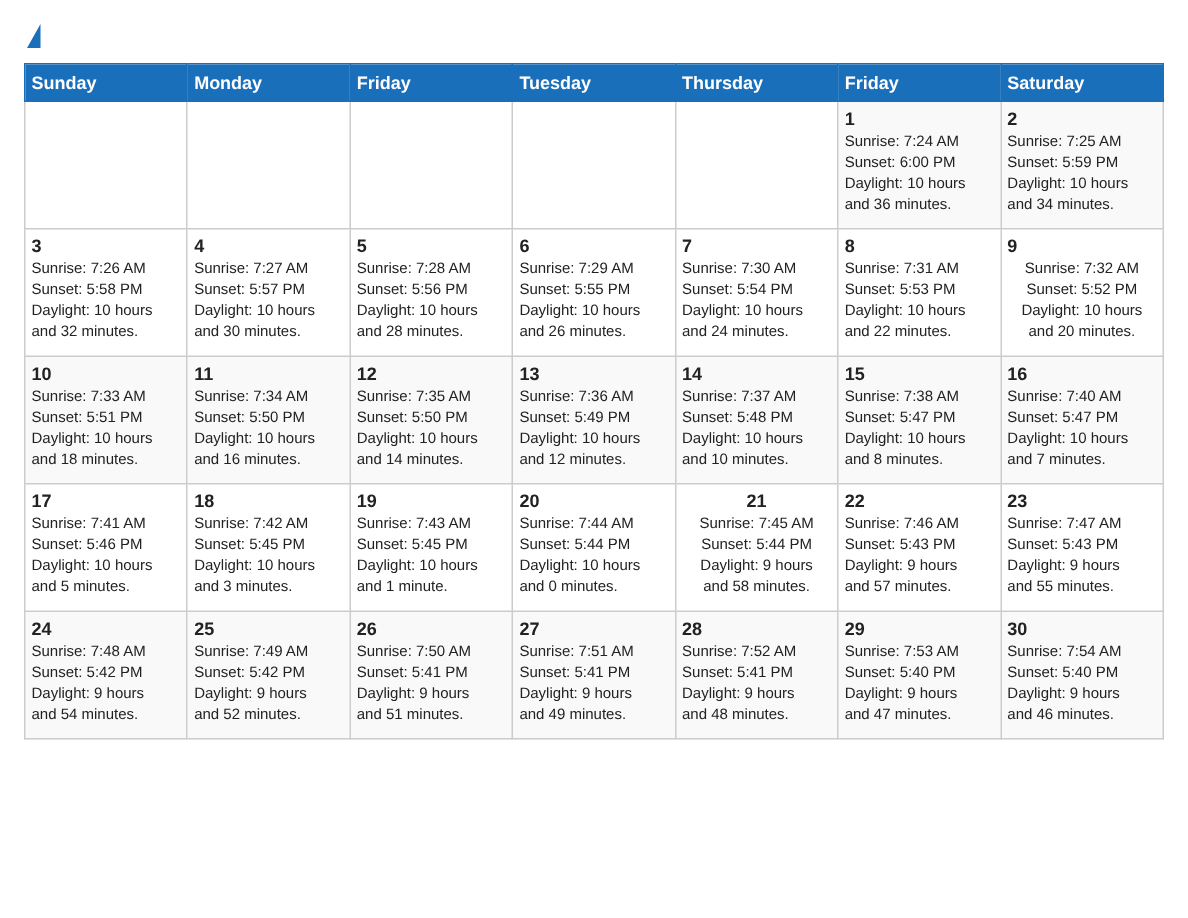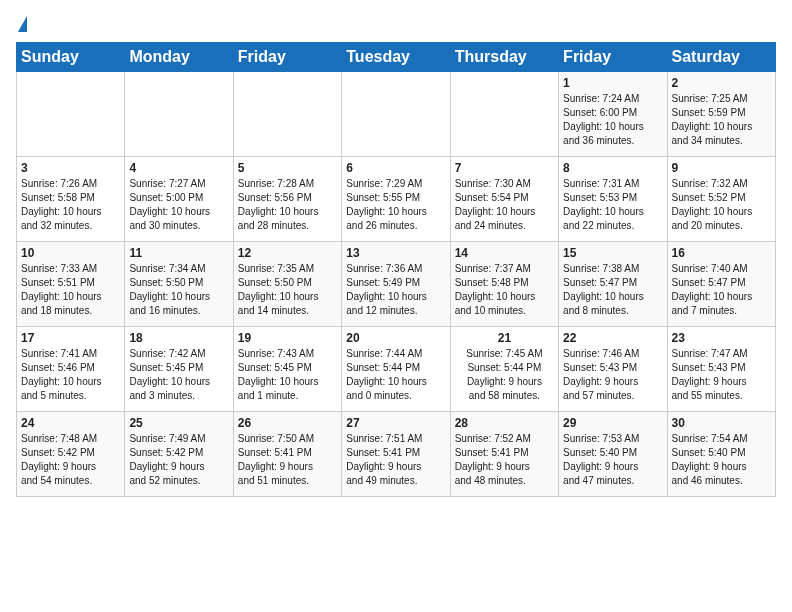--- a/index.html
+++ b/index.html
@@ -34,21 +34,21 @@
       color: #444;
     }
     table {
       width: 100%;
       border-collapse: collapse;
       table-layout: fixed;
     }
     th {
       background-color: #1a6fba;
       color: #fff;
-      font-size: 16px;
+      font-size: 12px;
       font-weight: bold;
       padding: 5px 4px;
       text-align: left;
       border: 1px solid #1a6fba;
     }
     td {
       border: 1px solid #ccc;
       vertical-align: top;
       padding: 4px 4px;
       font-size: 10px;
@@ -128,21 +128,21 @@
         <td style="background-color: rgb(255, 255, 255);">
           <span class="day-num">3</span>
           <div class="day-info" style="white-space: pre-line;">Sunrise: 7:26 AM
 Sunset: 5:58 PM
 Daylight: 10 hours
 and 32 minutes.</div>
         </td>
         <td style="background-color: rgb(255, 255, 255);">
           <span class="day-num">4</span>
           <div class="day-info" style="white-space: pre-line;">Sunrise: 7:27 AM
-Sunset: 5:00 PM
+Sunset: 5:57 PM
 Daylight: 10 hours
 and 30 minutes.</div>
         </td>
         <td style="background-color: rgb(255, 255, 255);">
           <span class="day-num">5</span>
           <div class="day-info" style="white-space: pre-line;">Sunrise: 7:28 AM
 Sunset: 5:56 PM
 Daylight: 10 hours
 and 28 minutes.</div>
         </td>
@@ -162,21 +162,21 @@
         </td>
         <td style="background-color: rgb(255, 255, 255);">
           <span class="day-num">8</span>
           <div class="day-info" style="white-space: pre-line;">Sunrise: 7:31 AM
 Sunset: 5:53 PM
 Daylight: 10 hours
 and 22 minutes.</div>
         </td>
         <td style="background-color: rgb(255, 255, 255);">
           <span class="day-num">9</span>
-          <div class="day-info" style="white-space: pre-line;">Sunrise: 7:32 AM
+          <div class="day-info" style="white-space: pre-line; text-align: center;">Sunrise: 7:32 AM
 Sunset: 5:52 PM
 Daylight: 10 hours
 and 20 minutes.</div>
         </td>
       </tr>
       <tr>
         <td style="background-color: rgb(249, 249, 249);">
           <span class="day-num">10</span>
           <div class="day-info" style="white-space: pre-line;">Sunrise: 7:33 AM
 Sunset: 5:51 PM

